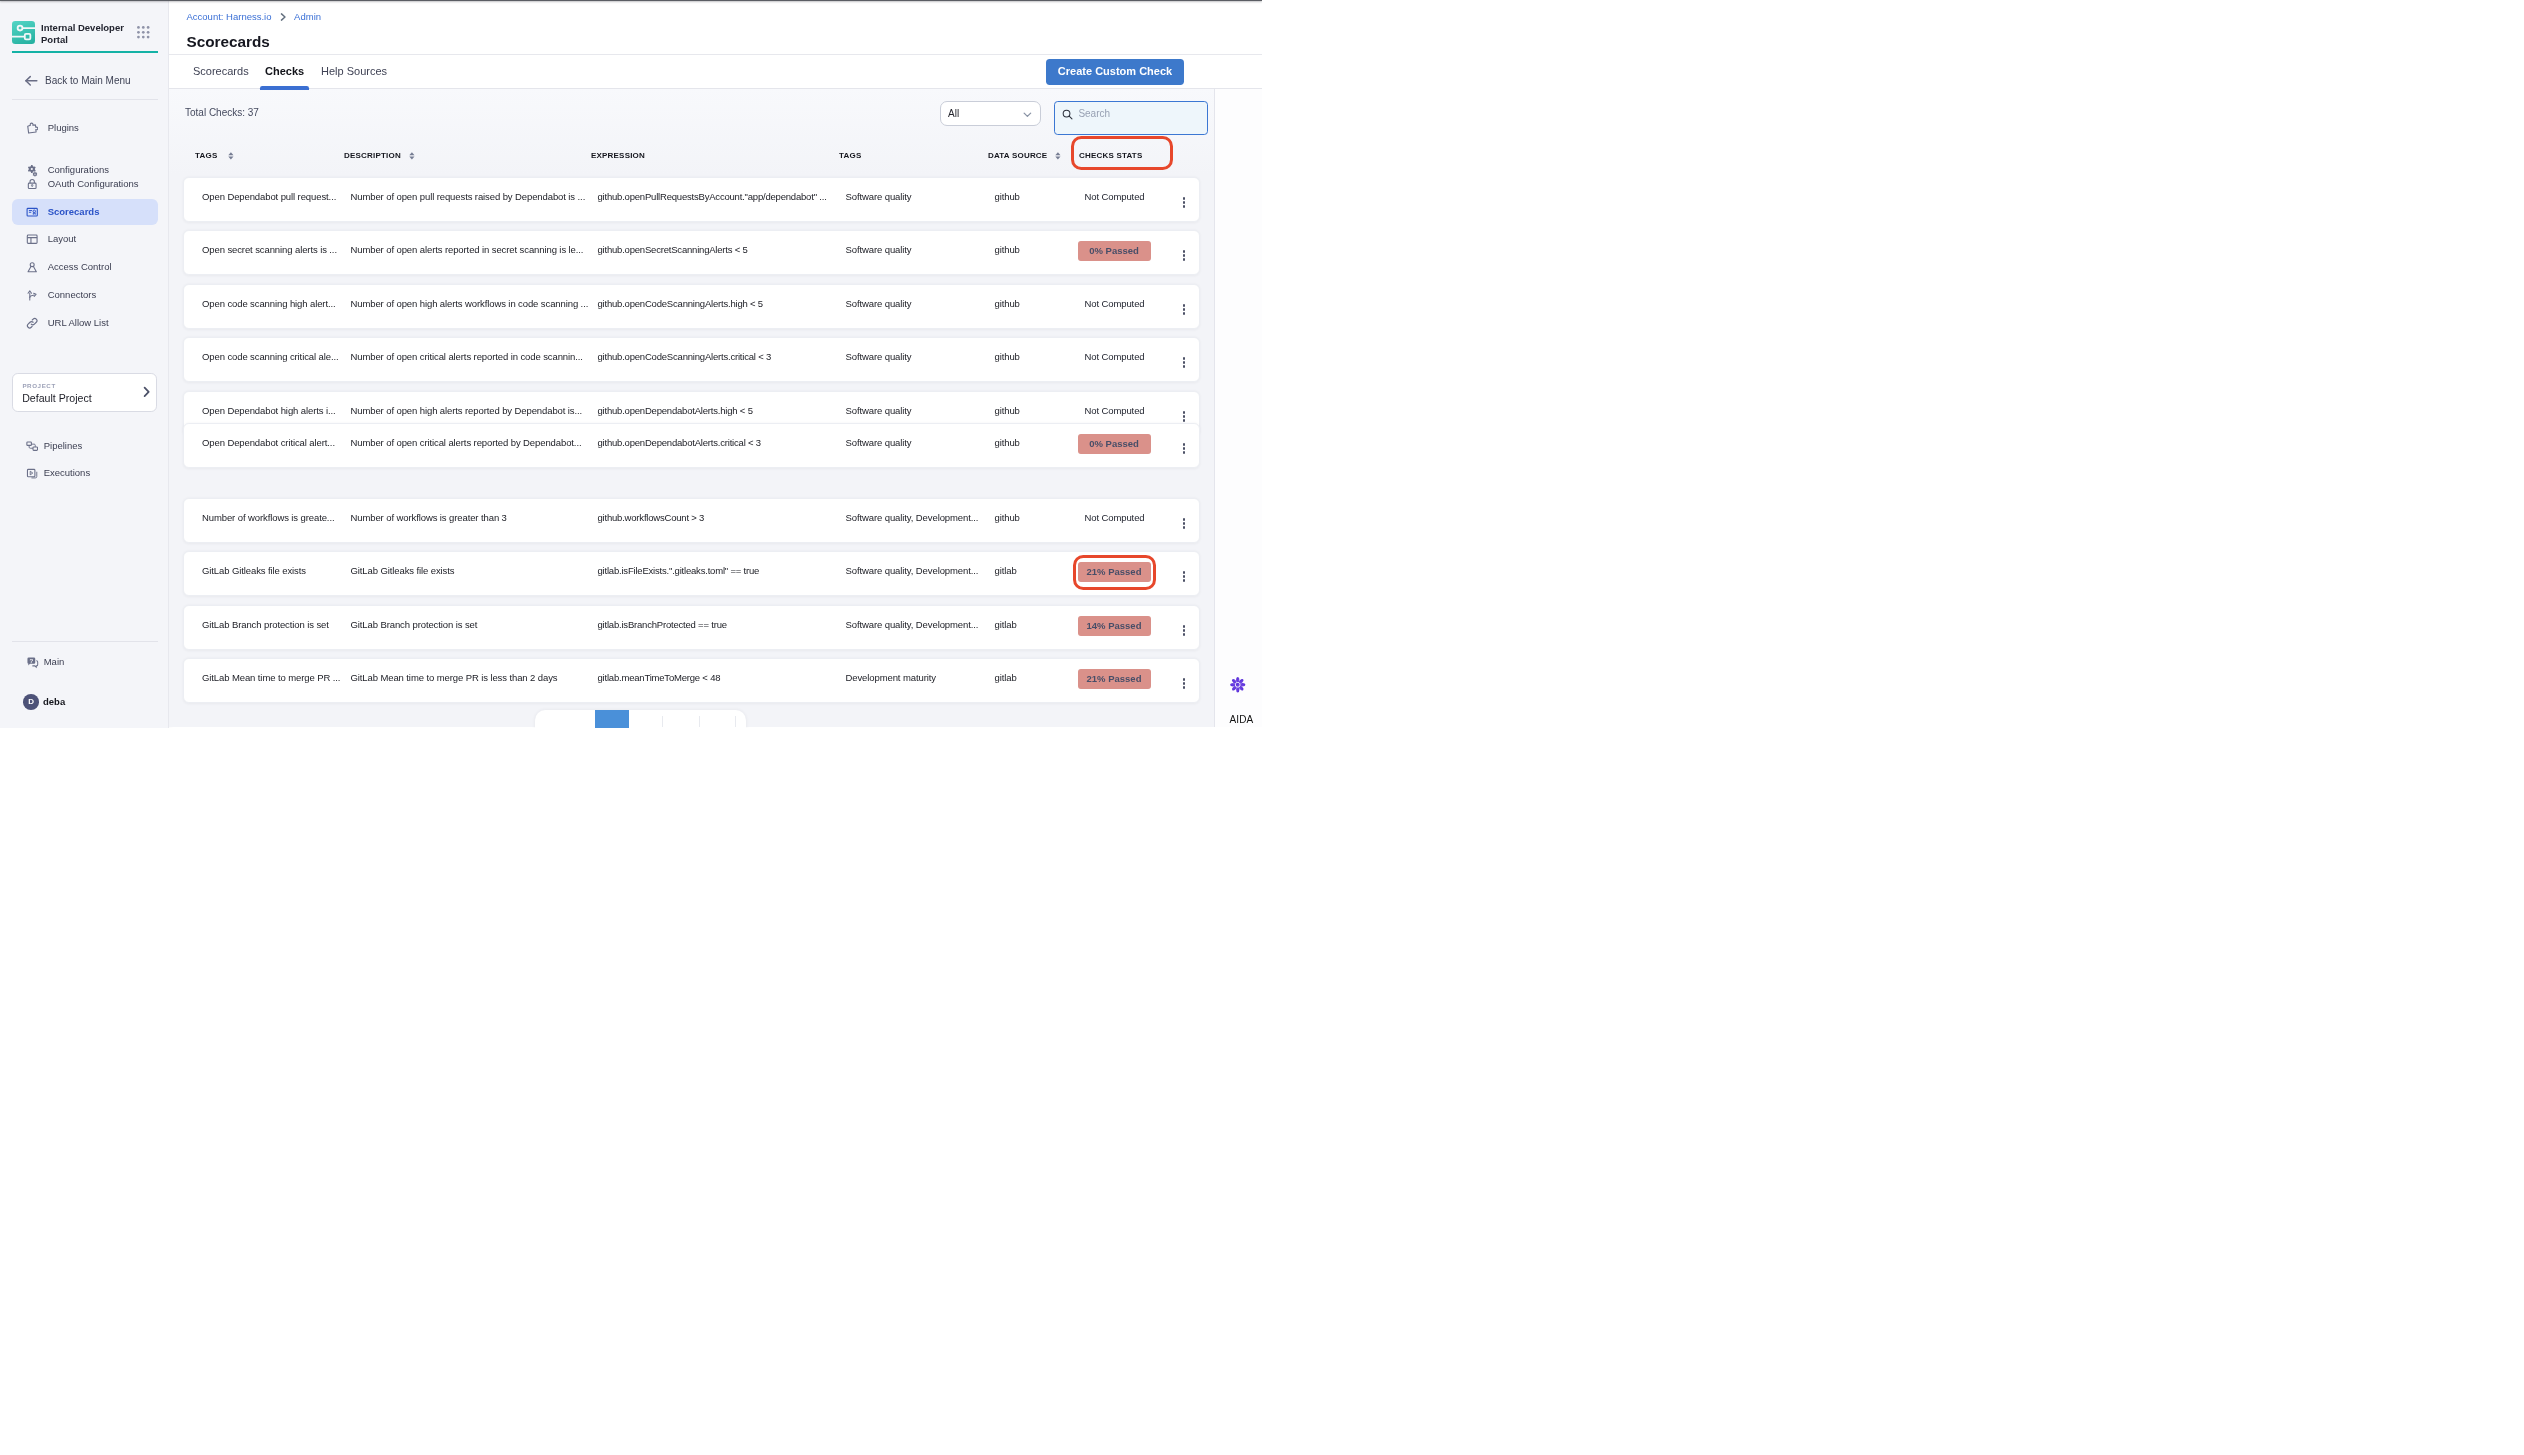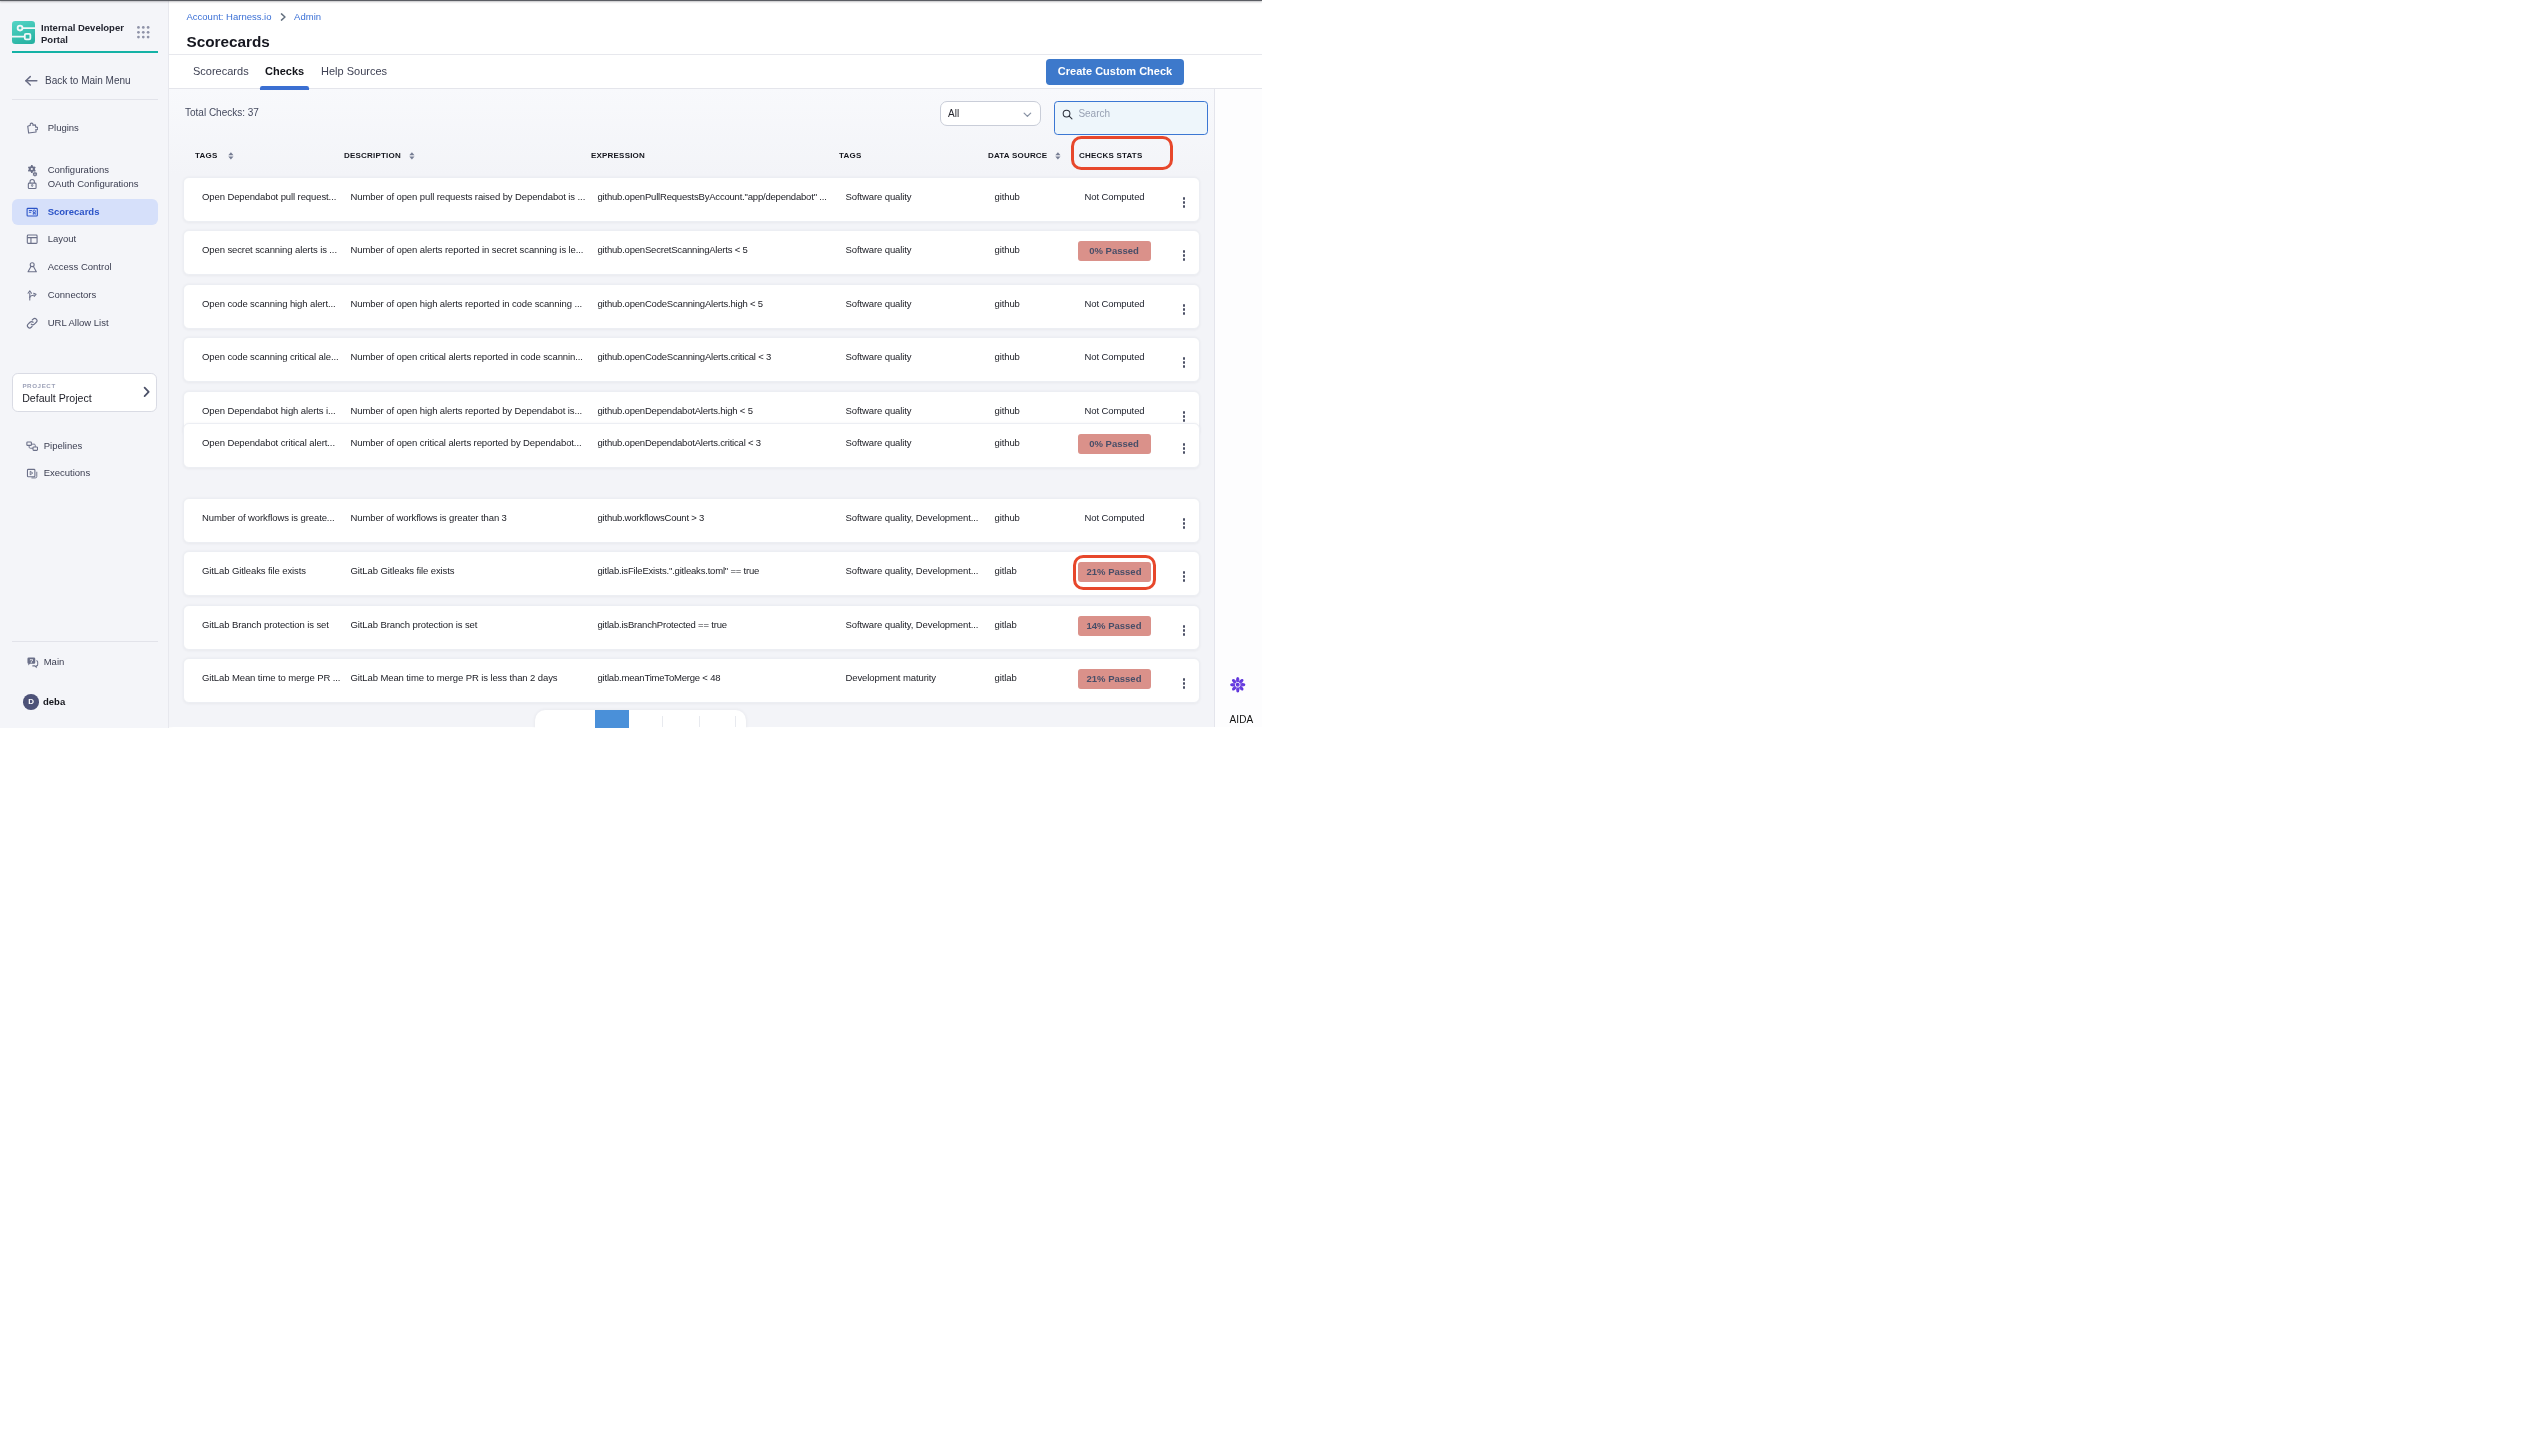--- a/index.html
+++ b/index.html
@@ -265,21 +265,21 @@
       <span class="so">github</span>
       <div class="badge">0% Passed</div>
       <div class="kebab">
           <i></i>
           <i></i>
           <i></i>
         </div>
     </div>
     <div class="card" style="top:196px">
       <span class="nm">Open code scanning high alert...</span>
-      <span class="ds">Number of open high alerts reported in code scanning ...</span>
+      <span class="ds">Number of open high alerts workflows in code scanning ...</span>
       <span class="ex">github.openCodeScanningAlerts.high &lt; 5</span>
       <span class="tg">Software quality</span>
       <span class="so">github</span>
       <span class="st">Not Computed</span>
       <div class="kebab">
           <i></i>
           <i></i>
           <i></i>
         </div>
     </div>

